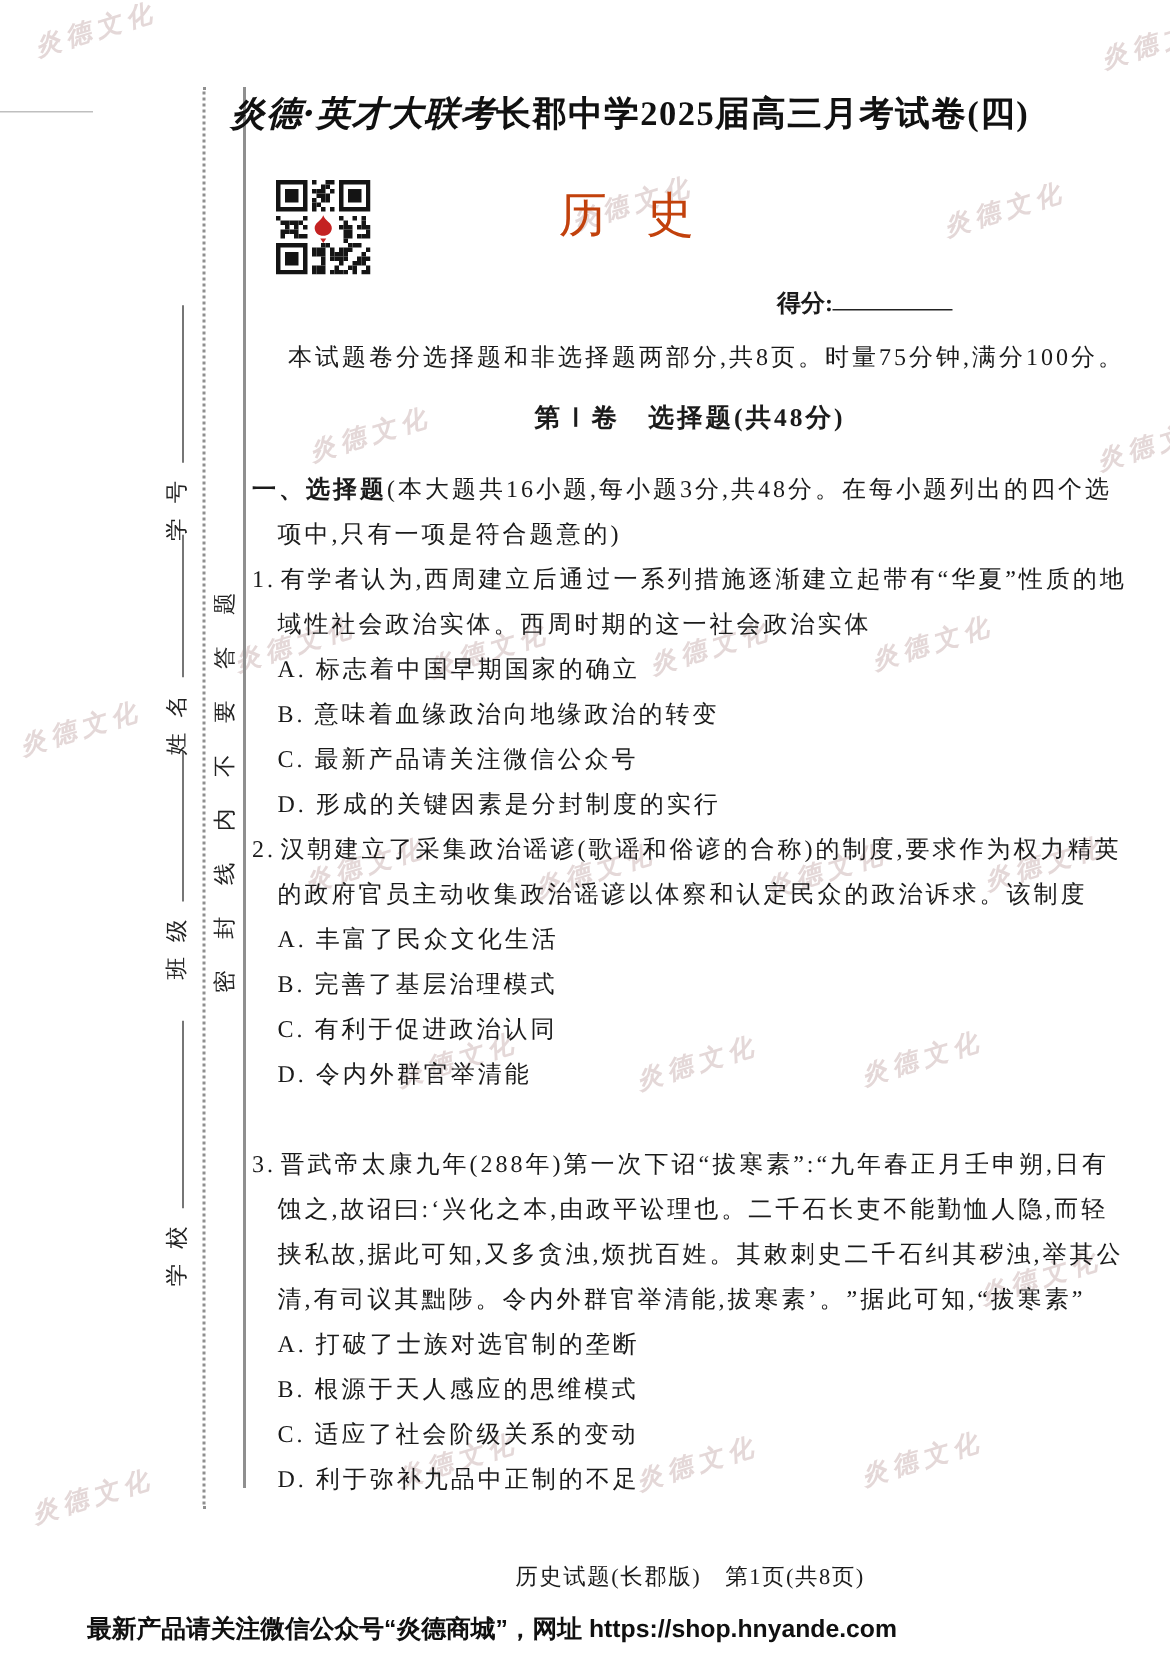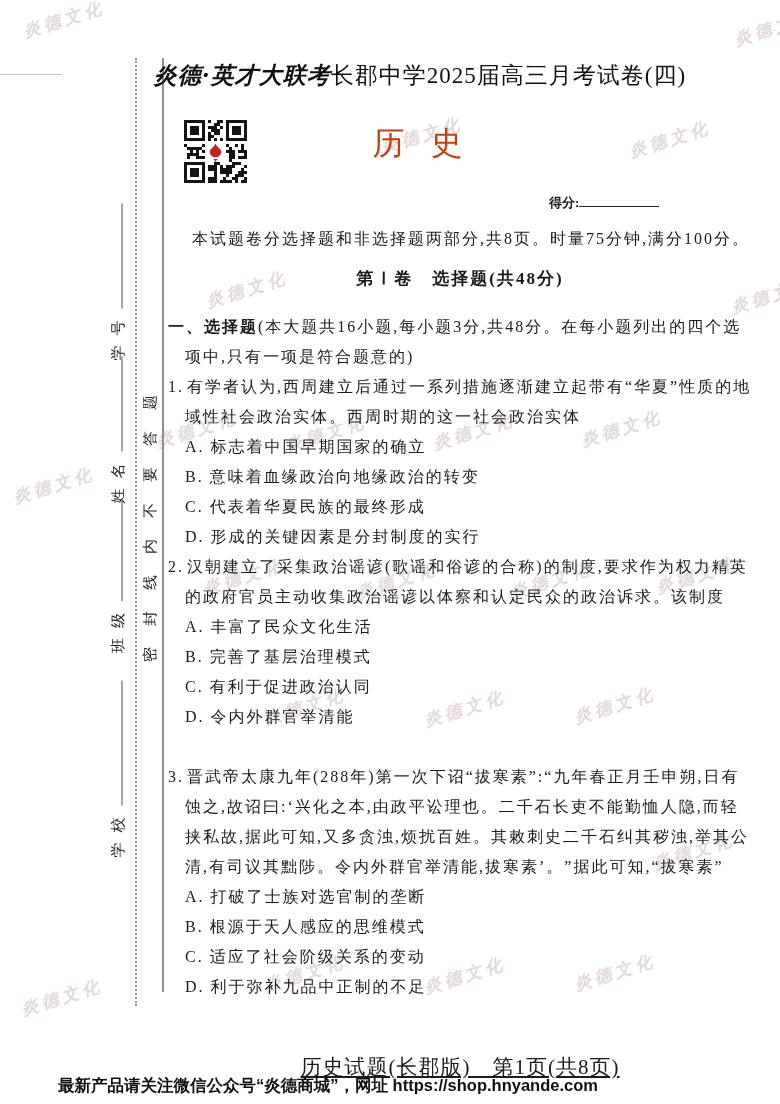--- a/index.html
+++ b/index.html
@@ -16,38 +16,38 @@
   .vline-solid{position:absolute;left:162px;top:58px;height:934px;border-left:2px solid #8f8f8f;}
   .field-item{position:absolute;left:118px;transform:translate(-50%,-50%) rotate(-90deg);
       white-space:nowrap;font-size:15px;letter-spacing:10px;color:#222;}
   .fblank{display:inline-block;border-bottom:1.3px solid #4a4a4a;height:5px;margin-left:2px;}
   .seal{position:absolute;left:150px;top:518px;transform:translate(-50%,-50%) rotate(-90deg);
       white-space:nowrap;font-size:15px;letter-spacing:21px;color:#222;}
   
   .exam-title{position:absolute;left:120px;top:60px;width:600px;text-align:center;
       font-size:23px;white-space:nowrap;color:#111;}
   .title-brush{font-weight:bold;font-style:italic;font-family:"DejaVu Serif",serif;letter-spacing:1px;}
-  .title-rest{font-weight:normal;letter-spacing:1px;}
+  .title-rest{font-weight:bold;letter-spacing:1px;}
   .qr{position:absolute;left:184px;top:120px;width:63px;height:63px;}
   .subject{position:absolute;left:168px;top:122px;width:512px;text-align:center;text-indent:13px;
       font-size:32px;font-weight:normal;letter-spacing:26px;color:#c2410c;}
-  .score{position:absolute;left:549px;top:192px;font-size:13px;}
+  .score{position:absolute;left:518px;top:192px;font-size:16px;}
   .score-label{font-weight:bold;}
   .score-blank{display:inline-block;width:80px;height:14px;border-bottom:1.3px solid #222;}
   
   .content{position:absolute;left:168px;top:224px;width:584px;font-size:16px;line-height:30px;
       letter-spacing:2px;}
   .instruction{text-indent:24px;}
   .section-heading{text-align:center;font-weight:bold;font-size:17px;margin-top:10px;letter-spacing:2px;}
   .intro{margin-top:18px;padding-left:17px;text-indent:-17px;}
   .intro-bold{font-weight:bold;text-align:right;}
   .question{padding-left:17px;}
   .q-stem{text-indent:-17px;}
   .q-num{margin-right:3px;}
-  .page-footer{text-align:center;font-size:21px;margin-top:20px;letter-spacing:1px;text-decoration:underline;}
+  .page-footer{text-align:center;font-size:15px;margin-top:5px;letter-spacing:1px;}
   .promo{position:absolute;left:0;top:1075px;width:656px;text-align:center;
       font-family:"Liberation Sans",sans-serif;font-weight:bold;font-size:16.5px;color:#101010;}
 </style>
 </head>
 <body>
 
 <div class="page">
 
   <span class="wm" style="left:22px;top:8px">炎德文化</span>
   <span class="wm" style="left:733px;top:16px">炎德文化</span>
@@ -227,21 +227,21 @@
     <div class="intro">
       <span class="intro-bold">一、选择题</span><span>(本大题共16小题,每小题3分,共48分。在每小题列出的四个选项中,只有一项是符合题意的)</span>
     </div>
 
     <div class="question" style="height:180px">
       <div class="q-stem">
         <span class="q-num">1.</span><span>有学者认为,西周建立后通过一系列措施逐渐建立起带有“华夏”性质的地域性社会政治实体。西周时期的这一社会政治实体</span>
       </div>
       <div class="option">A. 标志着中国早期国家的确立</div>
       <div class="option">B. 意味着血缘政治向地缘政治的转变</div>
-      <div class="option">C. 代表着华夏民族的最终形成</div>
+      <div class="option">C. 最新产品请关注微信公众号</div>
       <div class="option">D. 形成的关键因素是分封制度的实行</div>
     </div>
 
     <div class="question" style="height:210px">
       <div class="q-stem">
         <span class="q-num">2.</span><span>汉朝建立了采集政治谣谚(歌谣和俗谚的合称)的制度,要求作为权力精英的政府官员主动收集政治谣谚以体察和认定民众的政治诉求。该制度</span>
       </div>
       <div class="option">A. 丰富了民众文化生活</div>
       <div class="option">B. 完善了基层治理模式</div>
       <div class="option">C. 有利于促进政治认同</div>

